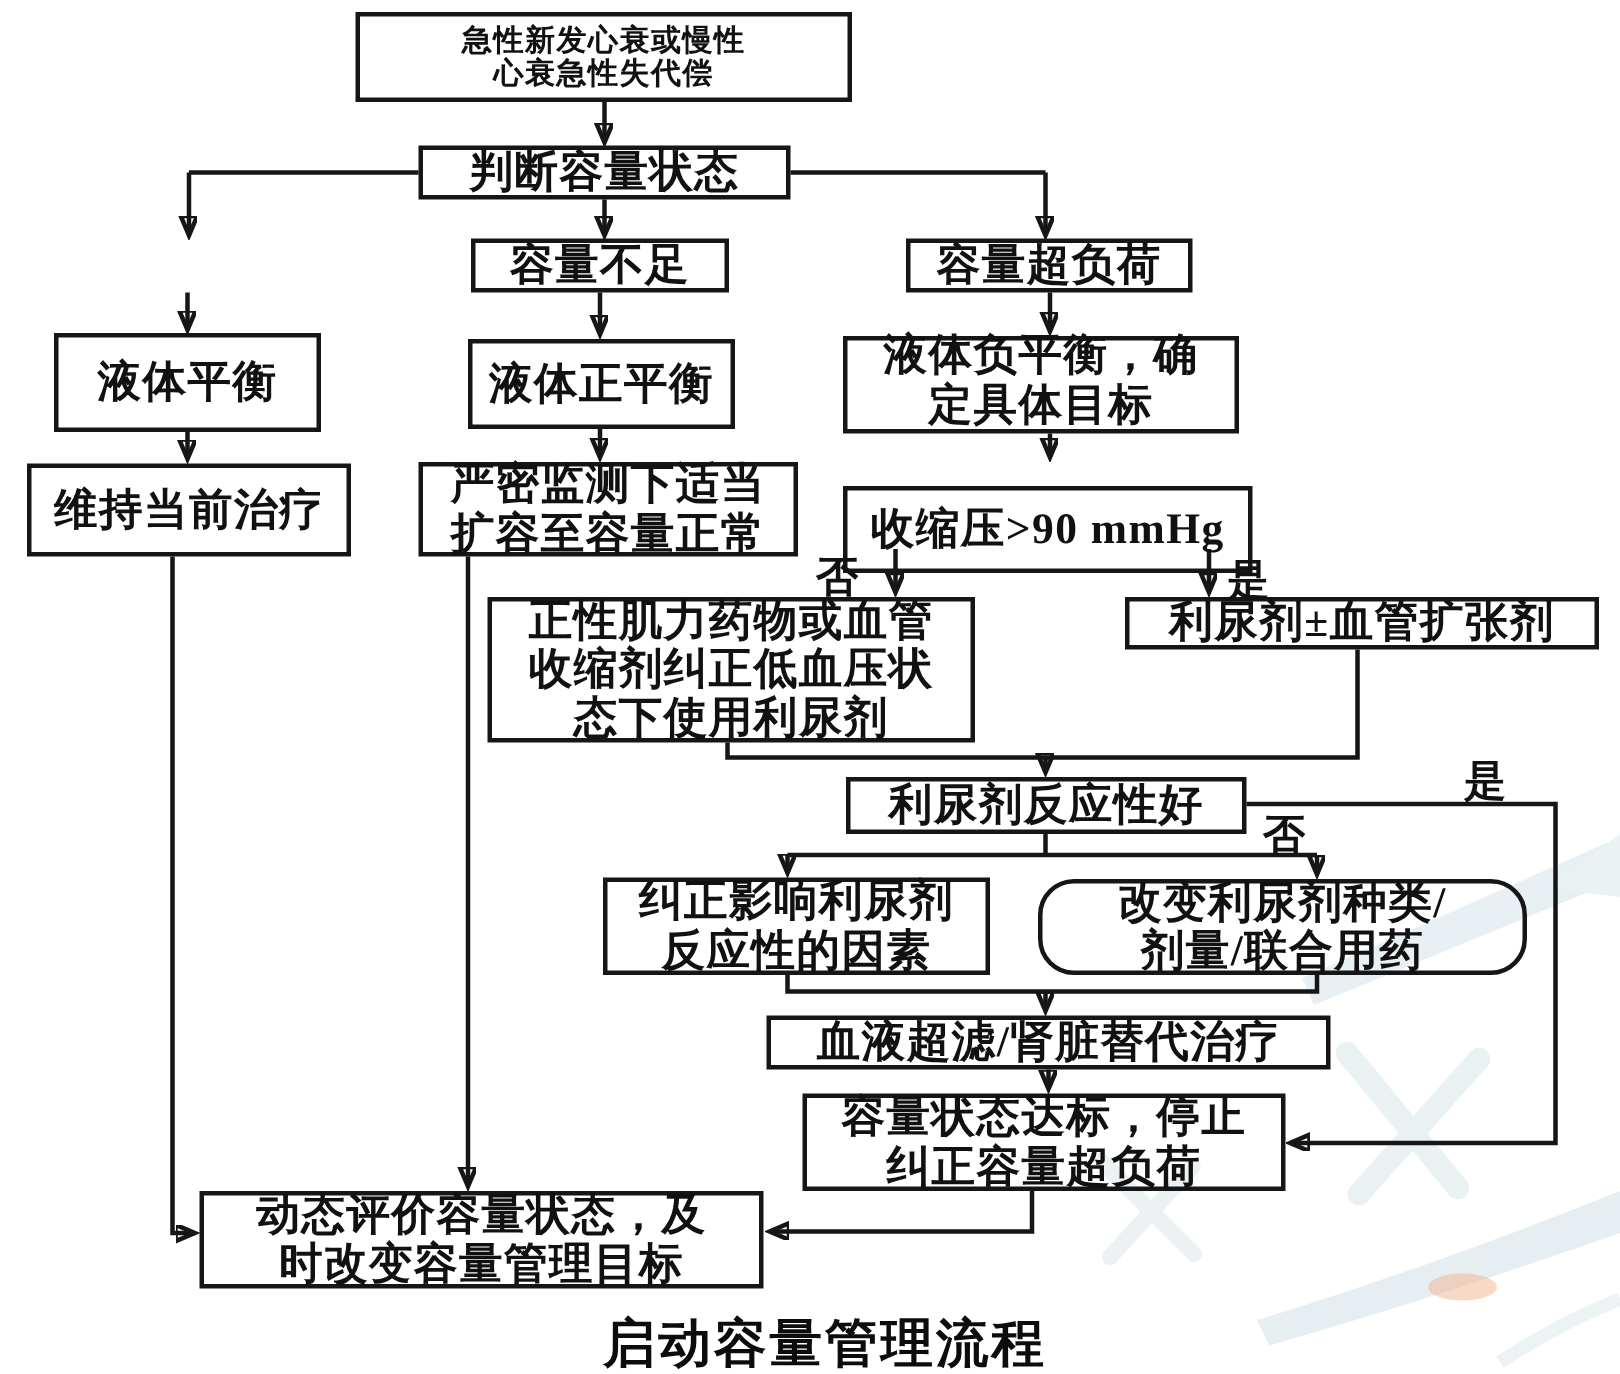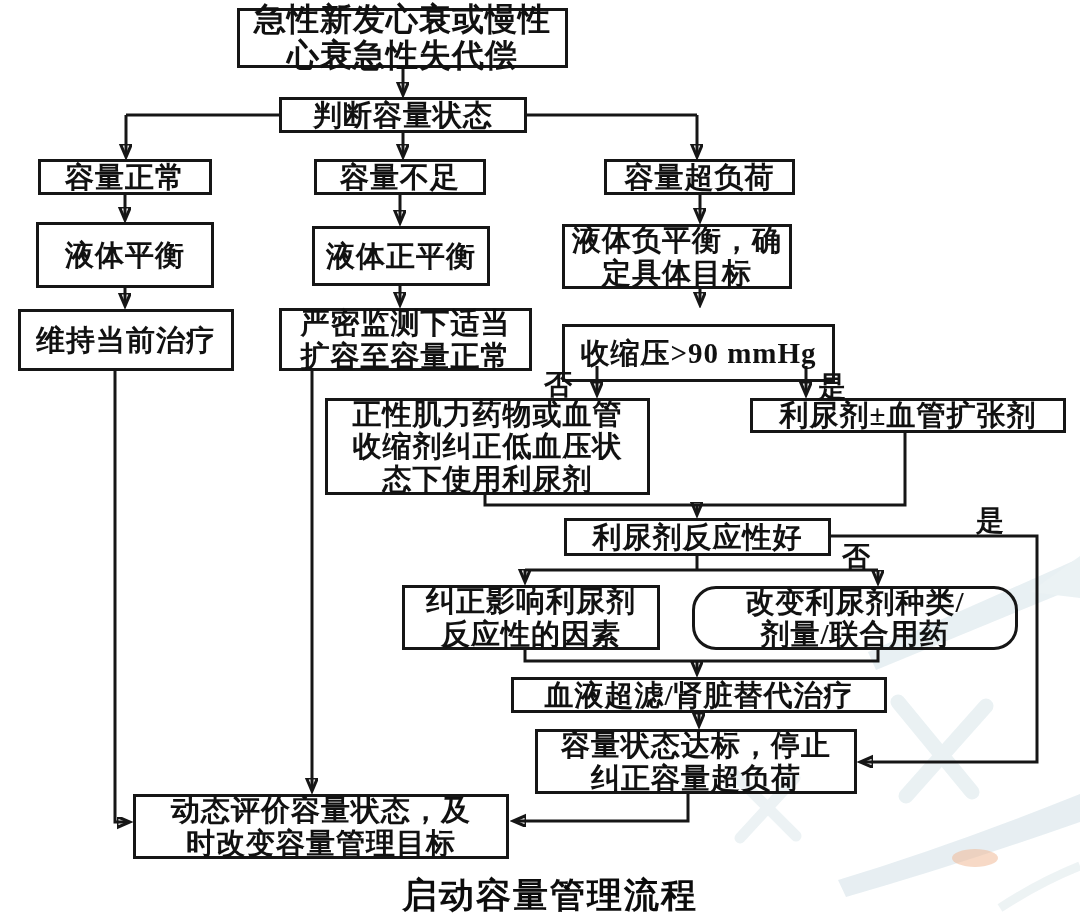--- a/index.html
+++ b/index.html
@@ -85,50 +85,47 @@
 
     <polyline points="699,713 699,725" marker-end="url(#arr)"></polyline>
 
     <polyline points="688,794 688,821 514,821" marker-end="url(#arr)"></polyline>
 
     <polyline points="312,371 312,790" marker-end="url(#arr)"></polyline>
 
     <polyline points="115,371 115,822 129,822" marker-end="url(#arr)"></polyline>
   </svg>
 
-  <div class="node" style="left:237px;top:8px;width:331px;height:60px;font-size:32px;">
+  <div class="node" style="left:237px;top:8px;width:331px;height:60px;font-size:20px;">
     <span>急性新发心衰或慢性</span>
     <span>心衰急性失代偿</span>
   </div>
 
   <div class="node" style="left:279px;top:97px;width:248px;height:36px;">
     <span>判断容量状态</span>
   </div>
 
-  <div class="node" style="left:38px;top:159px;width:174px;height:36px;">
-    <span>容量正常</span>
-  </div>
 
   <div class="node" style="left:314px;top:159px;width:172px;height:36px;">
     <span>容量不足</span>
   </div>
 
   <div class="node" style="left:604px;top:159px;width:191px;height:36px;">
     <span>容量超负荷</span>
   </div>
 
   <div class="node" style="left:36px;top:222px;width:178px;height:66px;">
     <span>液体平衡</span>
   </div>
 
   <div class="node" style="left:312px;top:226px;width:178px;height:60px;">
     <span>液体正平衡</span>
   </div>
 
-  <div class="node" style="left:562px;top:224px;width:230px;height:65px;">
+  <div class="node" style="left:562px;top:224px;width:264px;height:65px;justify-content:flex-end;">
     <span>液体负平衡，确</span>
     <span>定具体目标</span>
   </div>
 
   <div class="node" style="left:18px;top:309px;width:216px;height:62px;">
     <span>维持当前治疗</span>
   </div>
 
   <div class="node" style="left:279px;top:308px;width:253px;height:63px;">
     <span>严密监测下适当</span>

